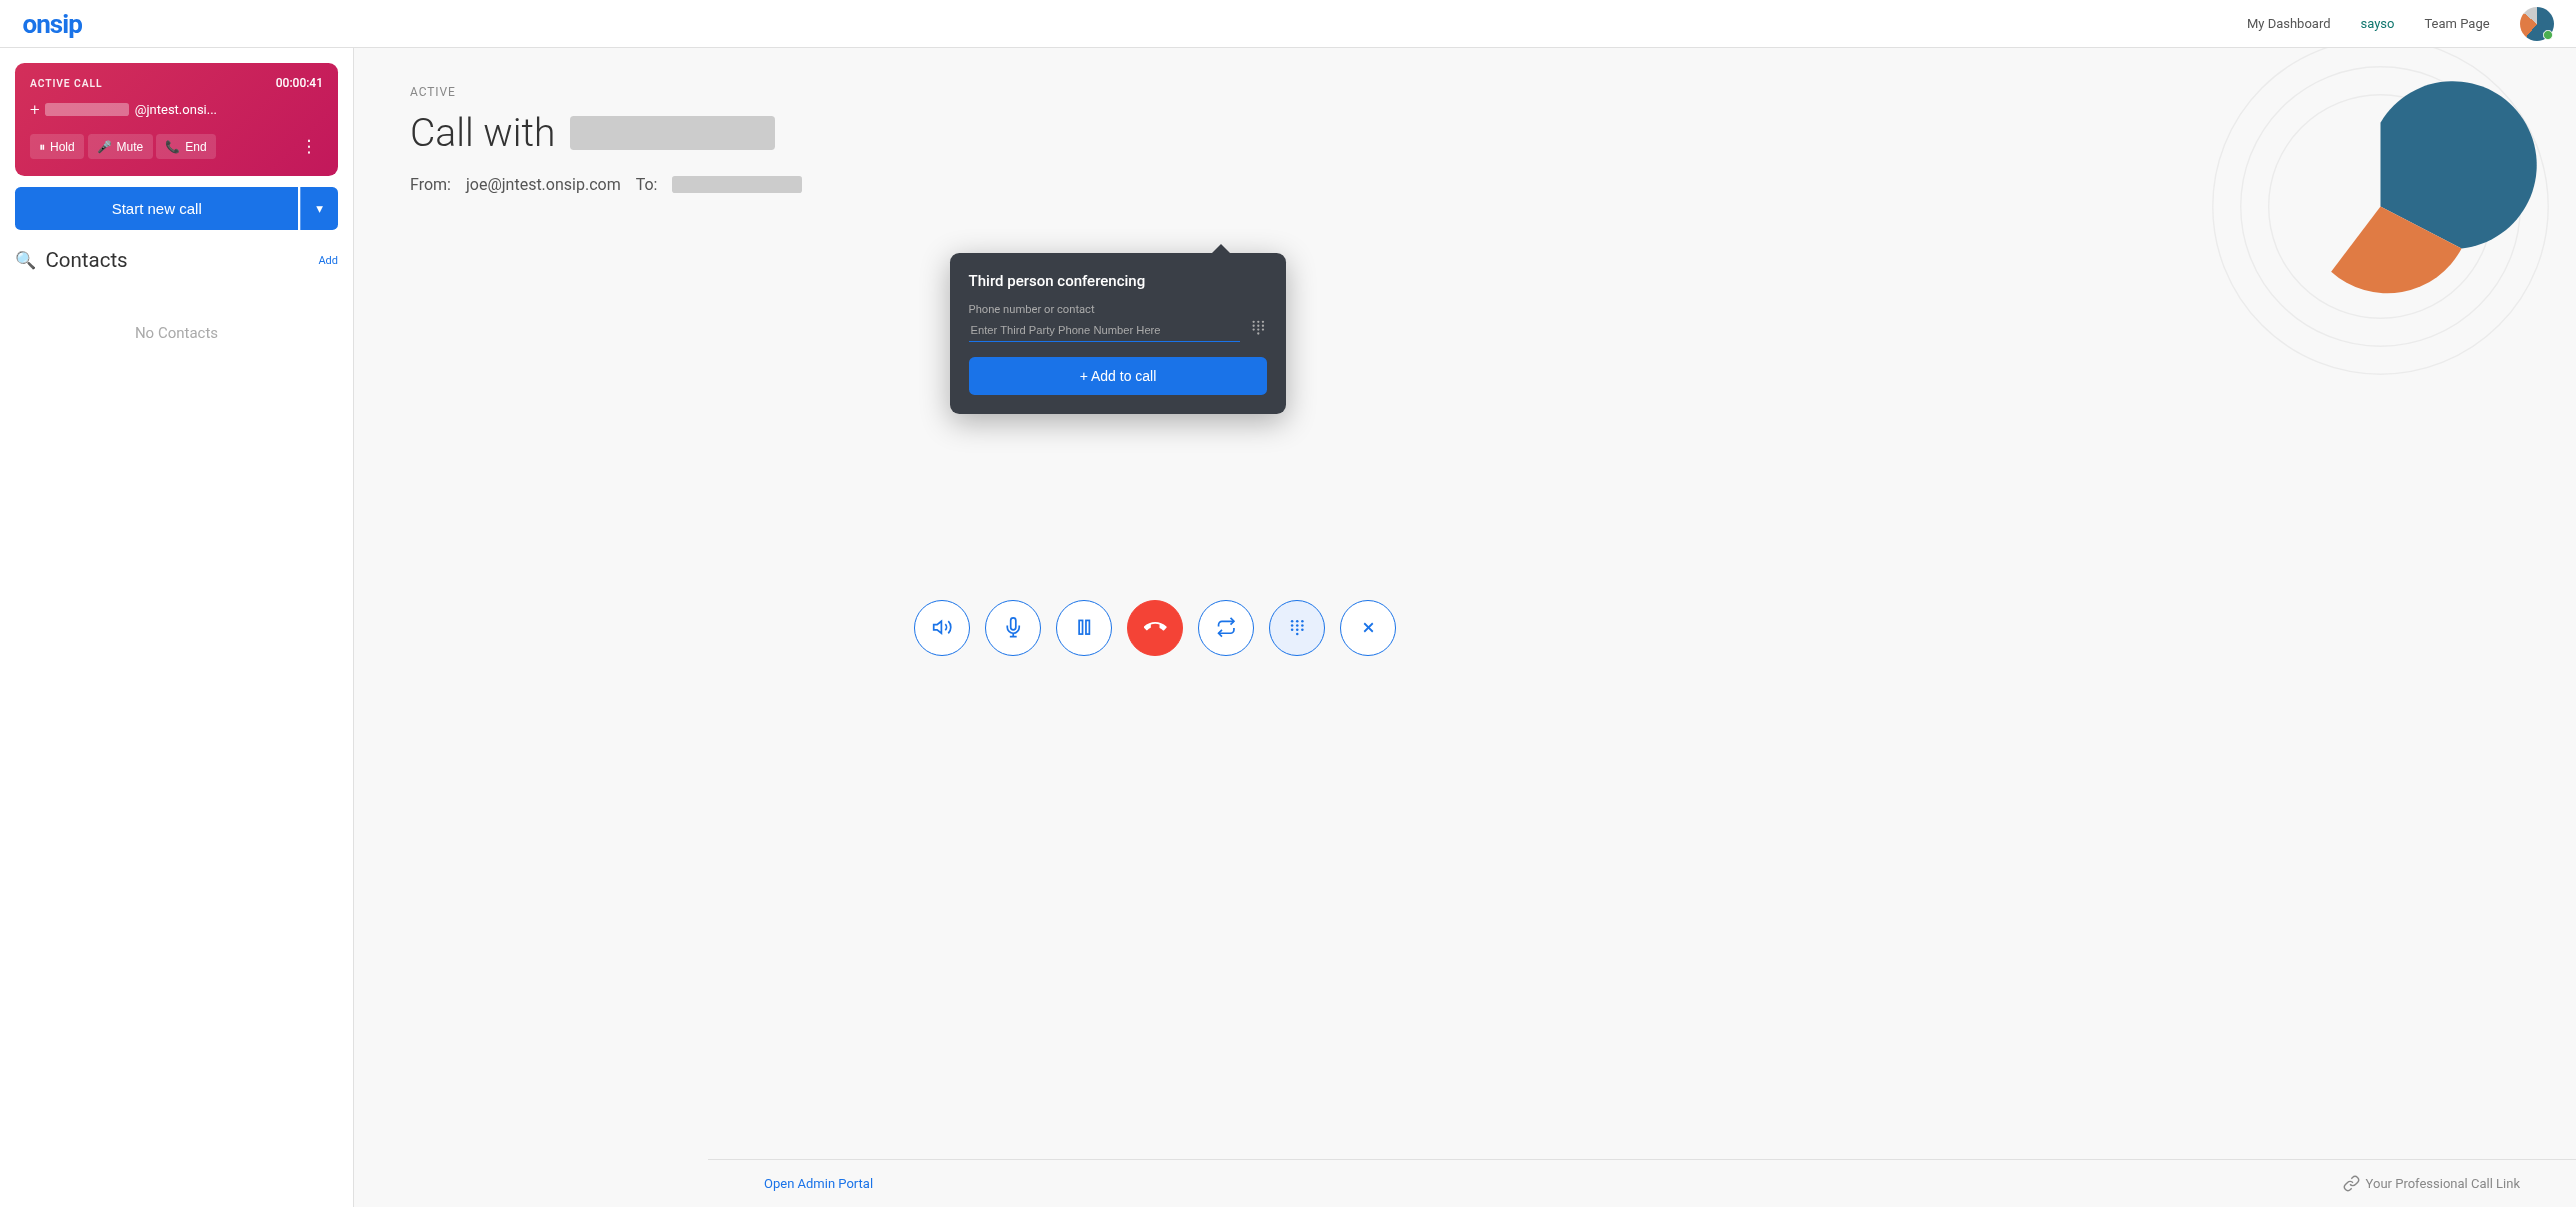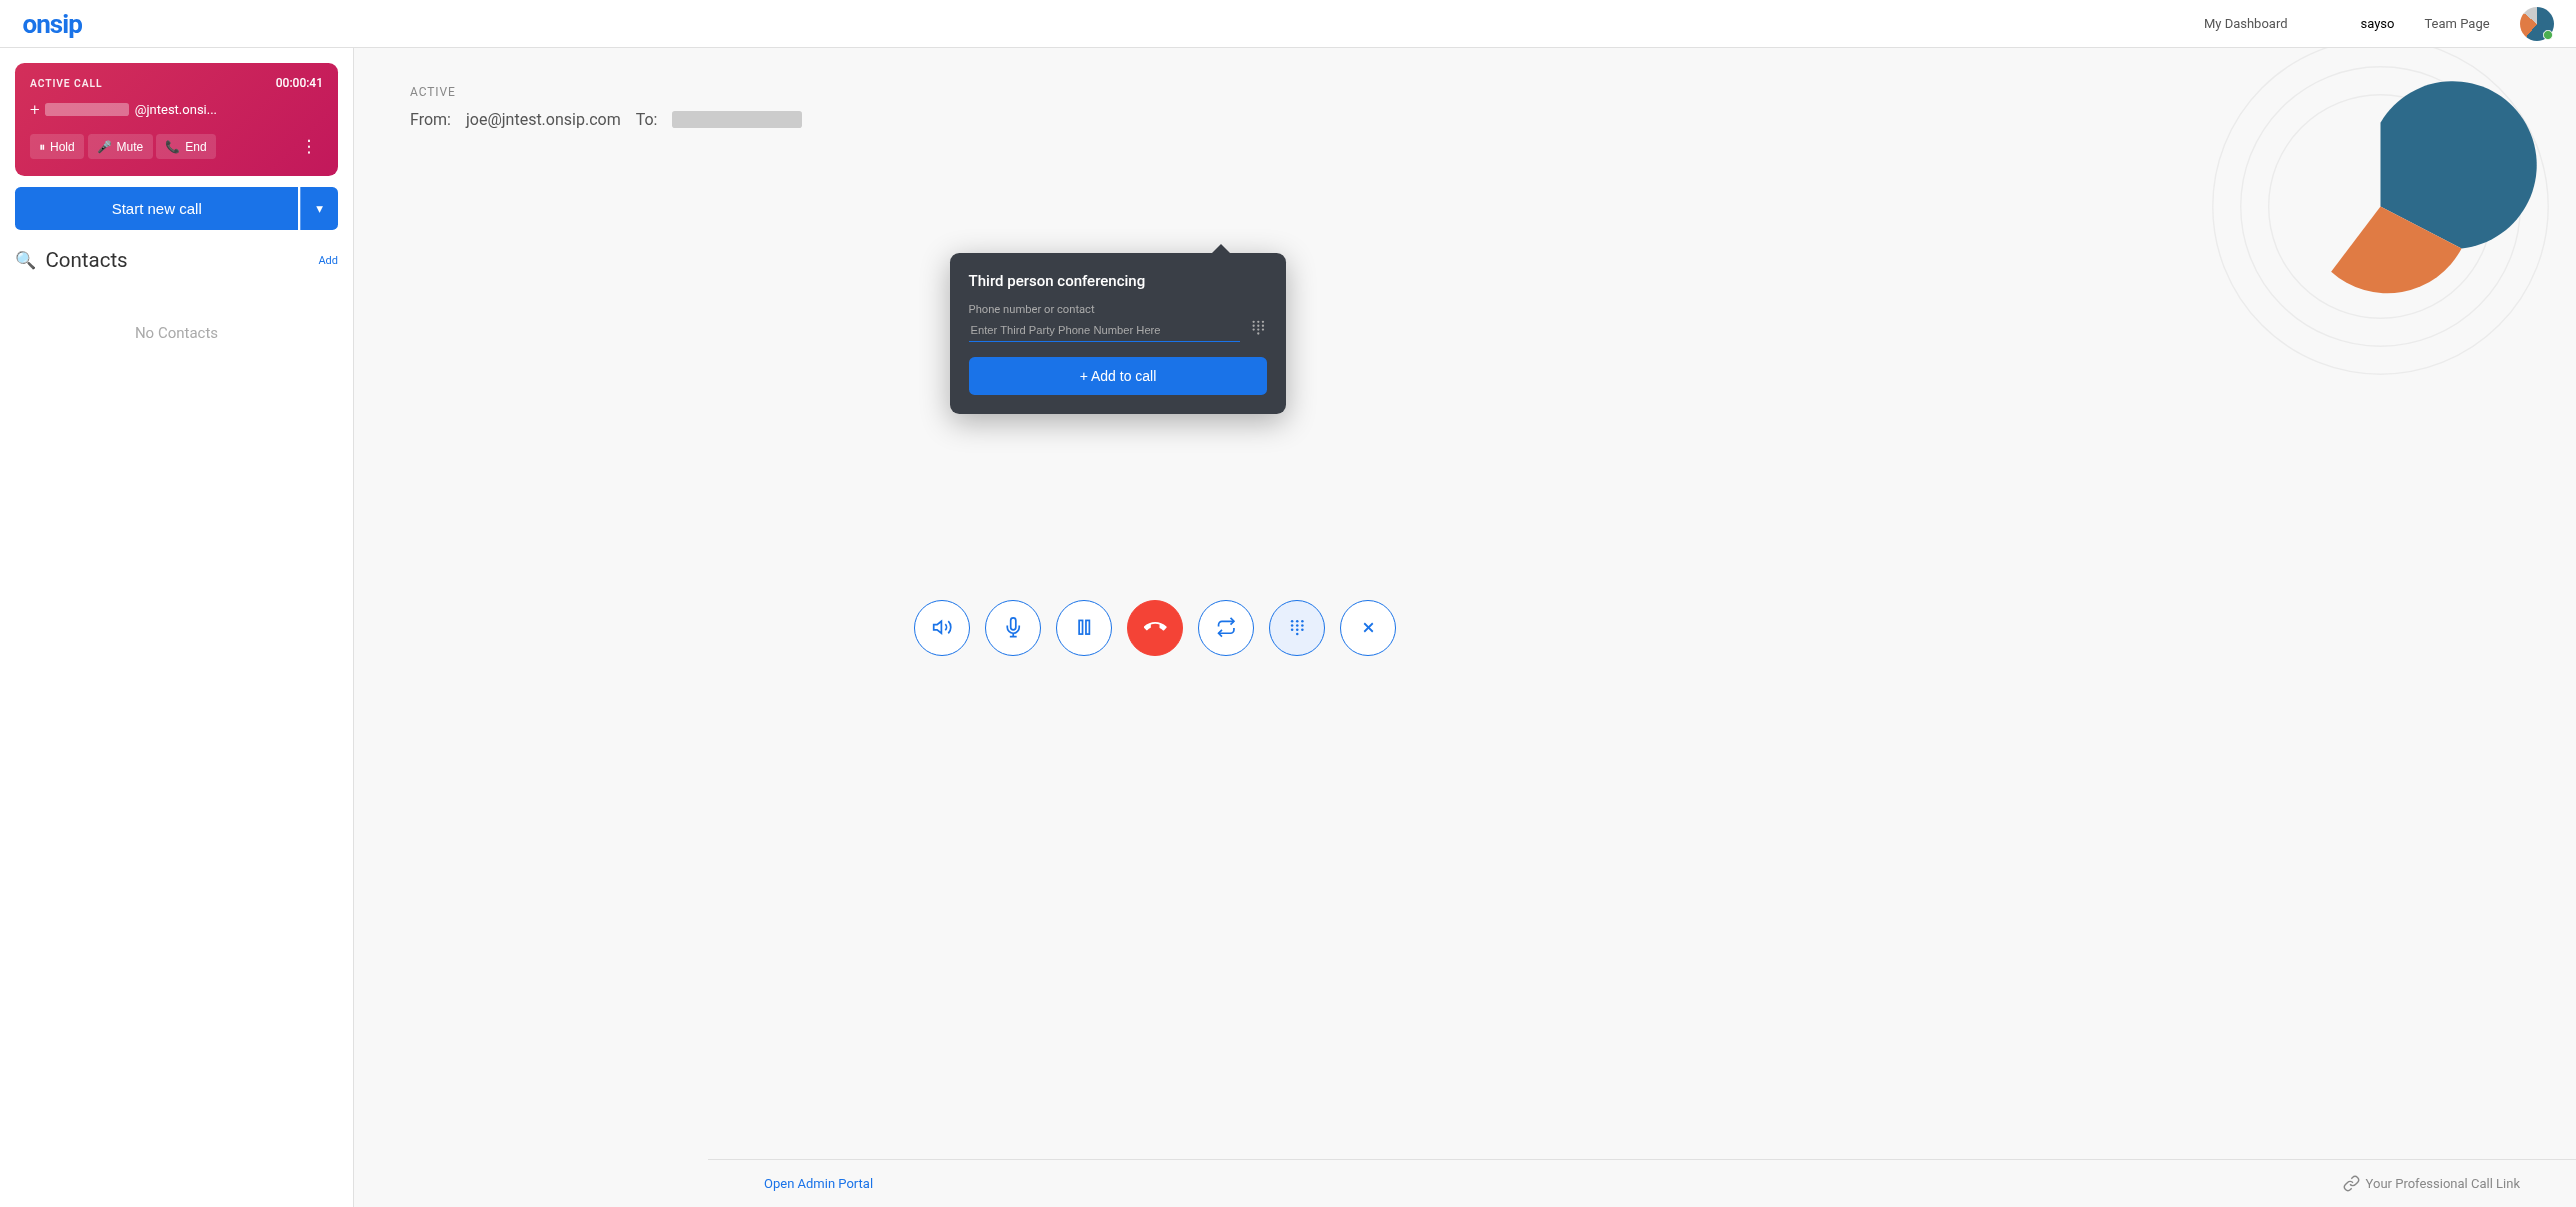--- a/index.html
+++ b/index.html
@@ -7,21 +7,21 @@
 
     
     .header {
       display: flex; align-items: center; justify-content: space-between;
       background: #fff; padding: 0 22.4px; height: 48px;
       border-bottom: 0.9px solid #e0e0e0; position: relative; z-index: 10;
     }
     .header-logo { color: #1a73e8; font-size: 26px; font-weight: 700; letter-spacing: -0.9px; }
     .header-nav { display: flex; align-items: center; gap: 30px; }
     .header-nav a { color: #555; text-decoration: none; font-size: 13px; }
-    .header-nav a.active { color: #000000; margin-left: 43px; }
+    .header-nav a.active { color: #0f766e; }
     .avatar { width: 34px; height: 34px; border-radius: 50%; background: conic-gradient(#2d6a8a 0deg 220deg, #e07b44 220deg 310deg, #ccc 310deg 360deg); position: relative; }
     .avatar-badge { position: absolute; bottom: 0.9px; right: 0.9px; width: 9.3px; height: 9.3px; background: #4CAF50; border-radius: 50%; border: 1.4px solid #fff; }
 
     
     .main-layout { display: flex; height: calc(100vh - 48px); }
 
     
     .sidebar { width: 354px; min-width: 354px; background: #fff; border-right: 0.9px solid #e0e0e0; display: flex; flex-direction: column; padding: 15px; }
 
     
@@ -210,20 +210,24 @@
         <circle cx="110" cy="110" r="120" fill="none" stroke="#ebebeb" stroke-width="1.5"></circle>
 
         <path d="M110,110 L110,20 A90,90 0 1,1 197,155 Z" fill="#2d6a8a"></path>
 
         <path d="M110,110 L197,155 A90,90 0 0,1 57,180 Z" fill="#e07b44"></path>
       </svg>
     </div>
 
     <div class="call-detail">
       <div class="active-label">ACTIVE</div>
+      <div class="call-with-row">
+        <span class="call-with-text">Call with</span>
+        <div class="call-name-redacted"></div>
+      </div>
       <div class="call-from-row">
         <span>From:</span>
         <span>joe@jntest.onsip.com</span>
         <span>To:</span>
         <div class="to-redacted"></div>
       </div>
     </div>
 
     <div class="call-controls">
       <button class="ctrl-btn" title="Speaker">

